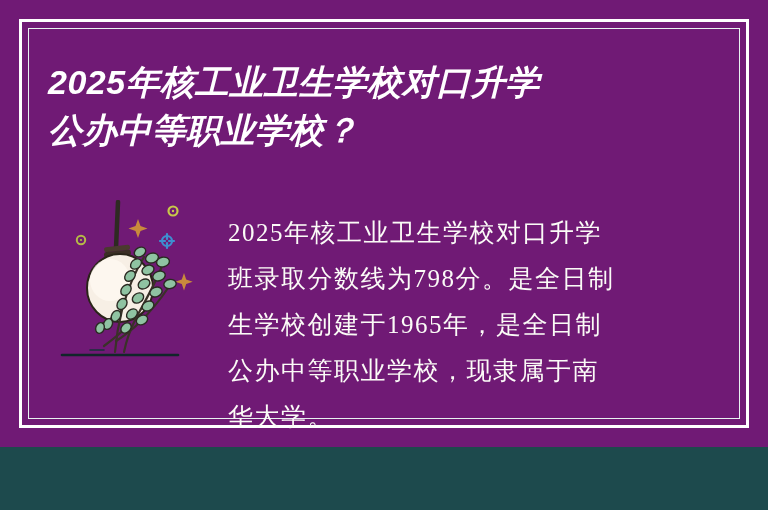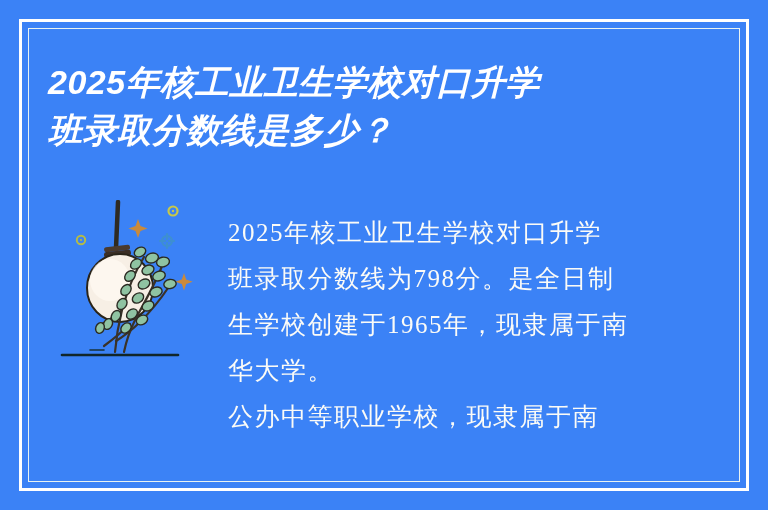--- a/index.html
+++ b/index.html
@@ -10,22 +10,22 @@
     width: 768px;
     height: 510px;
     overflow: hidden;
     background: #1d4a4d;
     font-family: "Liberation Sans", sans-serif;
   }
 
   #poster {
     position: relative;
     width: 768px;
-    height: 510px;
-    background: #3b82f6;
+    height: 447px;
+    background: #701a75;
     overflow: hidden;
   }
 
   
   .frame-outer {
     position: absolute;
     left: 19px;
     top: 19px;
     right: 19px;
     bottom: 19px;
@@ -99,21 +99,21 @@
 </head>
 <body>
 
 <div id="poster">
 
   <div class="frame-outer"></div>
   <div class="frame-inner"></div>
 
   <div class="title-block">
     <span class="title-line">2025年核工业卫生学校对口升学</span>
-    <span class="title-line">班录取分数线是多少？</span>
+    <span class="title-line">公办中等职业学校？</span>
   </div>
 
   <div class="illustration">
     <svg viewBox="0 0 150 170" xmlns="http://www.w3.org/2000/svg">
 
       <g>
         <circle cx="113" cy="11" r="4.5" fill="none" stroke="#c7c84a" stroke-width="2.2"></circle>
         <circle cx="113" cy="11" r="1.2" fill="#c7c84a"></circle>
         <circle cx="21" cy="40" r="4.2" fill="none" stroke="#b5bb46" stroke-width="2"></circle>
         <circle cx="21" cy="40" r="1.1" fill="#b5bb46"></circle>
@@ -167,18 +167,18 @@
       </g>
 
       <path d="M2 155 L118 155" stroke="#11262a" stroke-width="2.6" stroke-linecap="round"></path>
       <path d="M30 150 L44 150" stroke="#17323a" stroke-width="1.6" stroke-linecap="round"></path>
     </svg>
   </div>
 
   <div class="body-block">
     <span class="body-line">2025年核工业卫生学校对口升学</span>
     <span class="body-line">班录取分数线为798分。是全日制</span>
-    <span class="body-line">生学校创建于1965年，现隶属于南</span>
+    <span class="body-line">生学校创建于1965年，是全日制</span>
+    <span class="body-line">公办中等职业学校，现隶属于南</span>
     <span class="body-line">华大学。</span>
-    <span class="body-line">公办中等职业学校，现隶属于南</span>
   </div>
 
 </div>
 
 </body></html>

